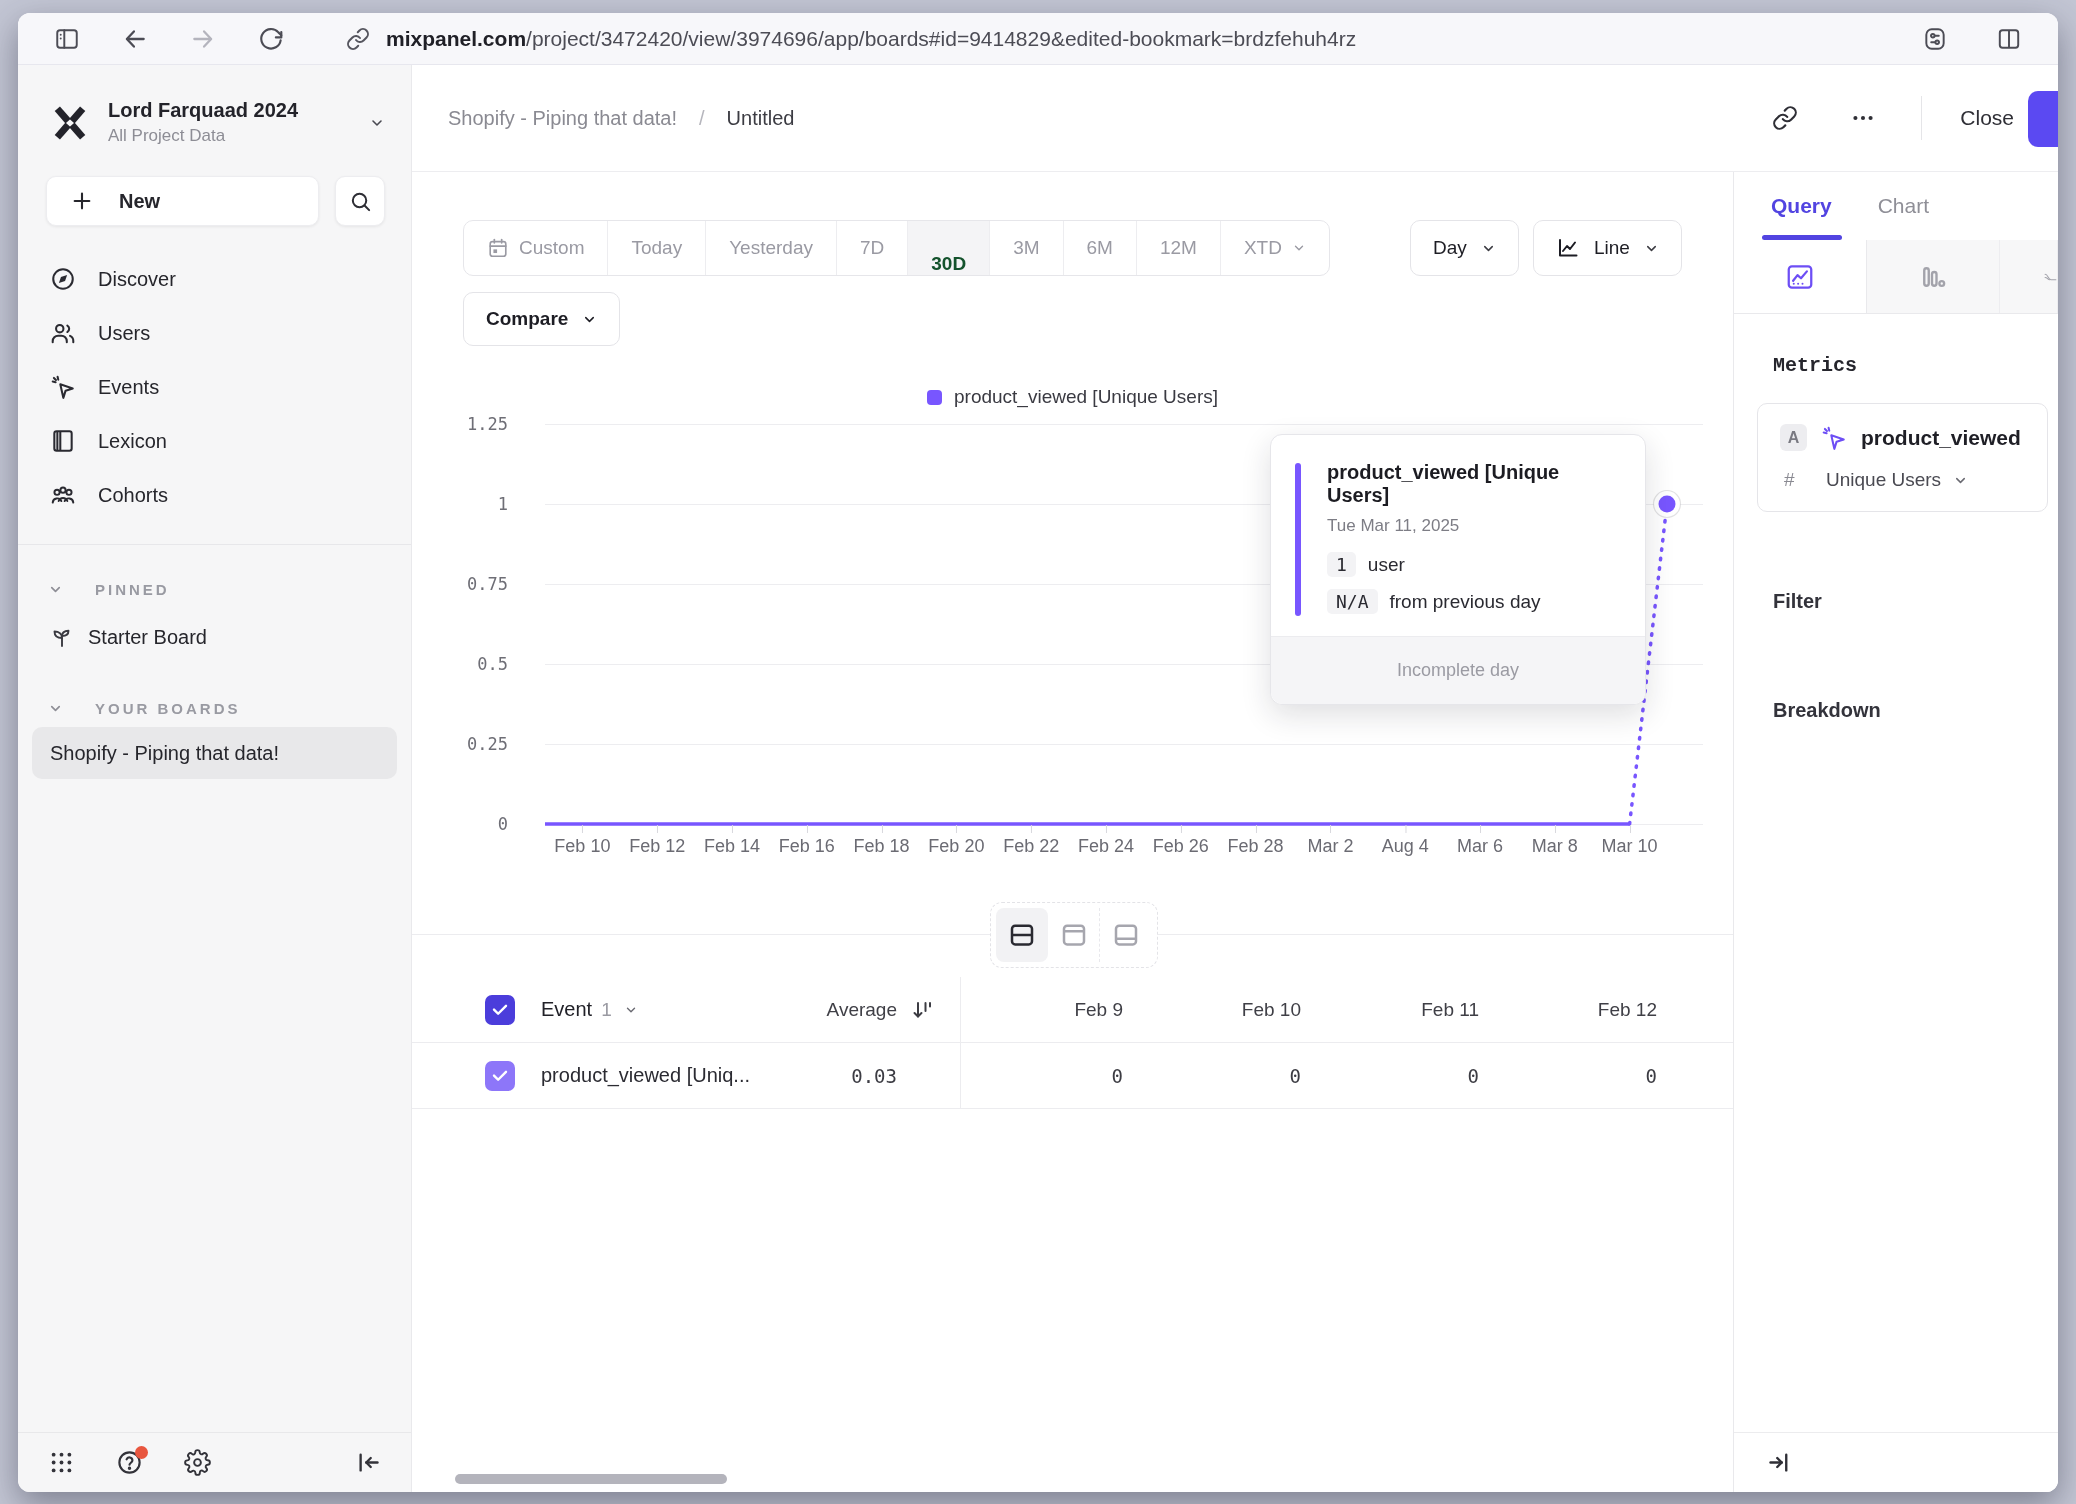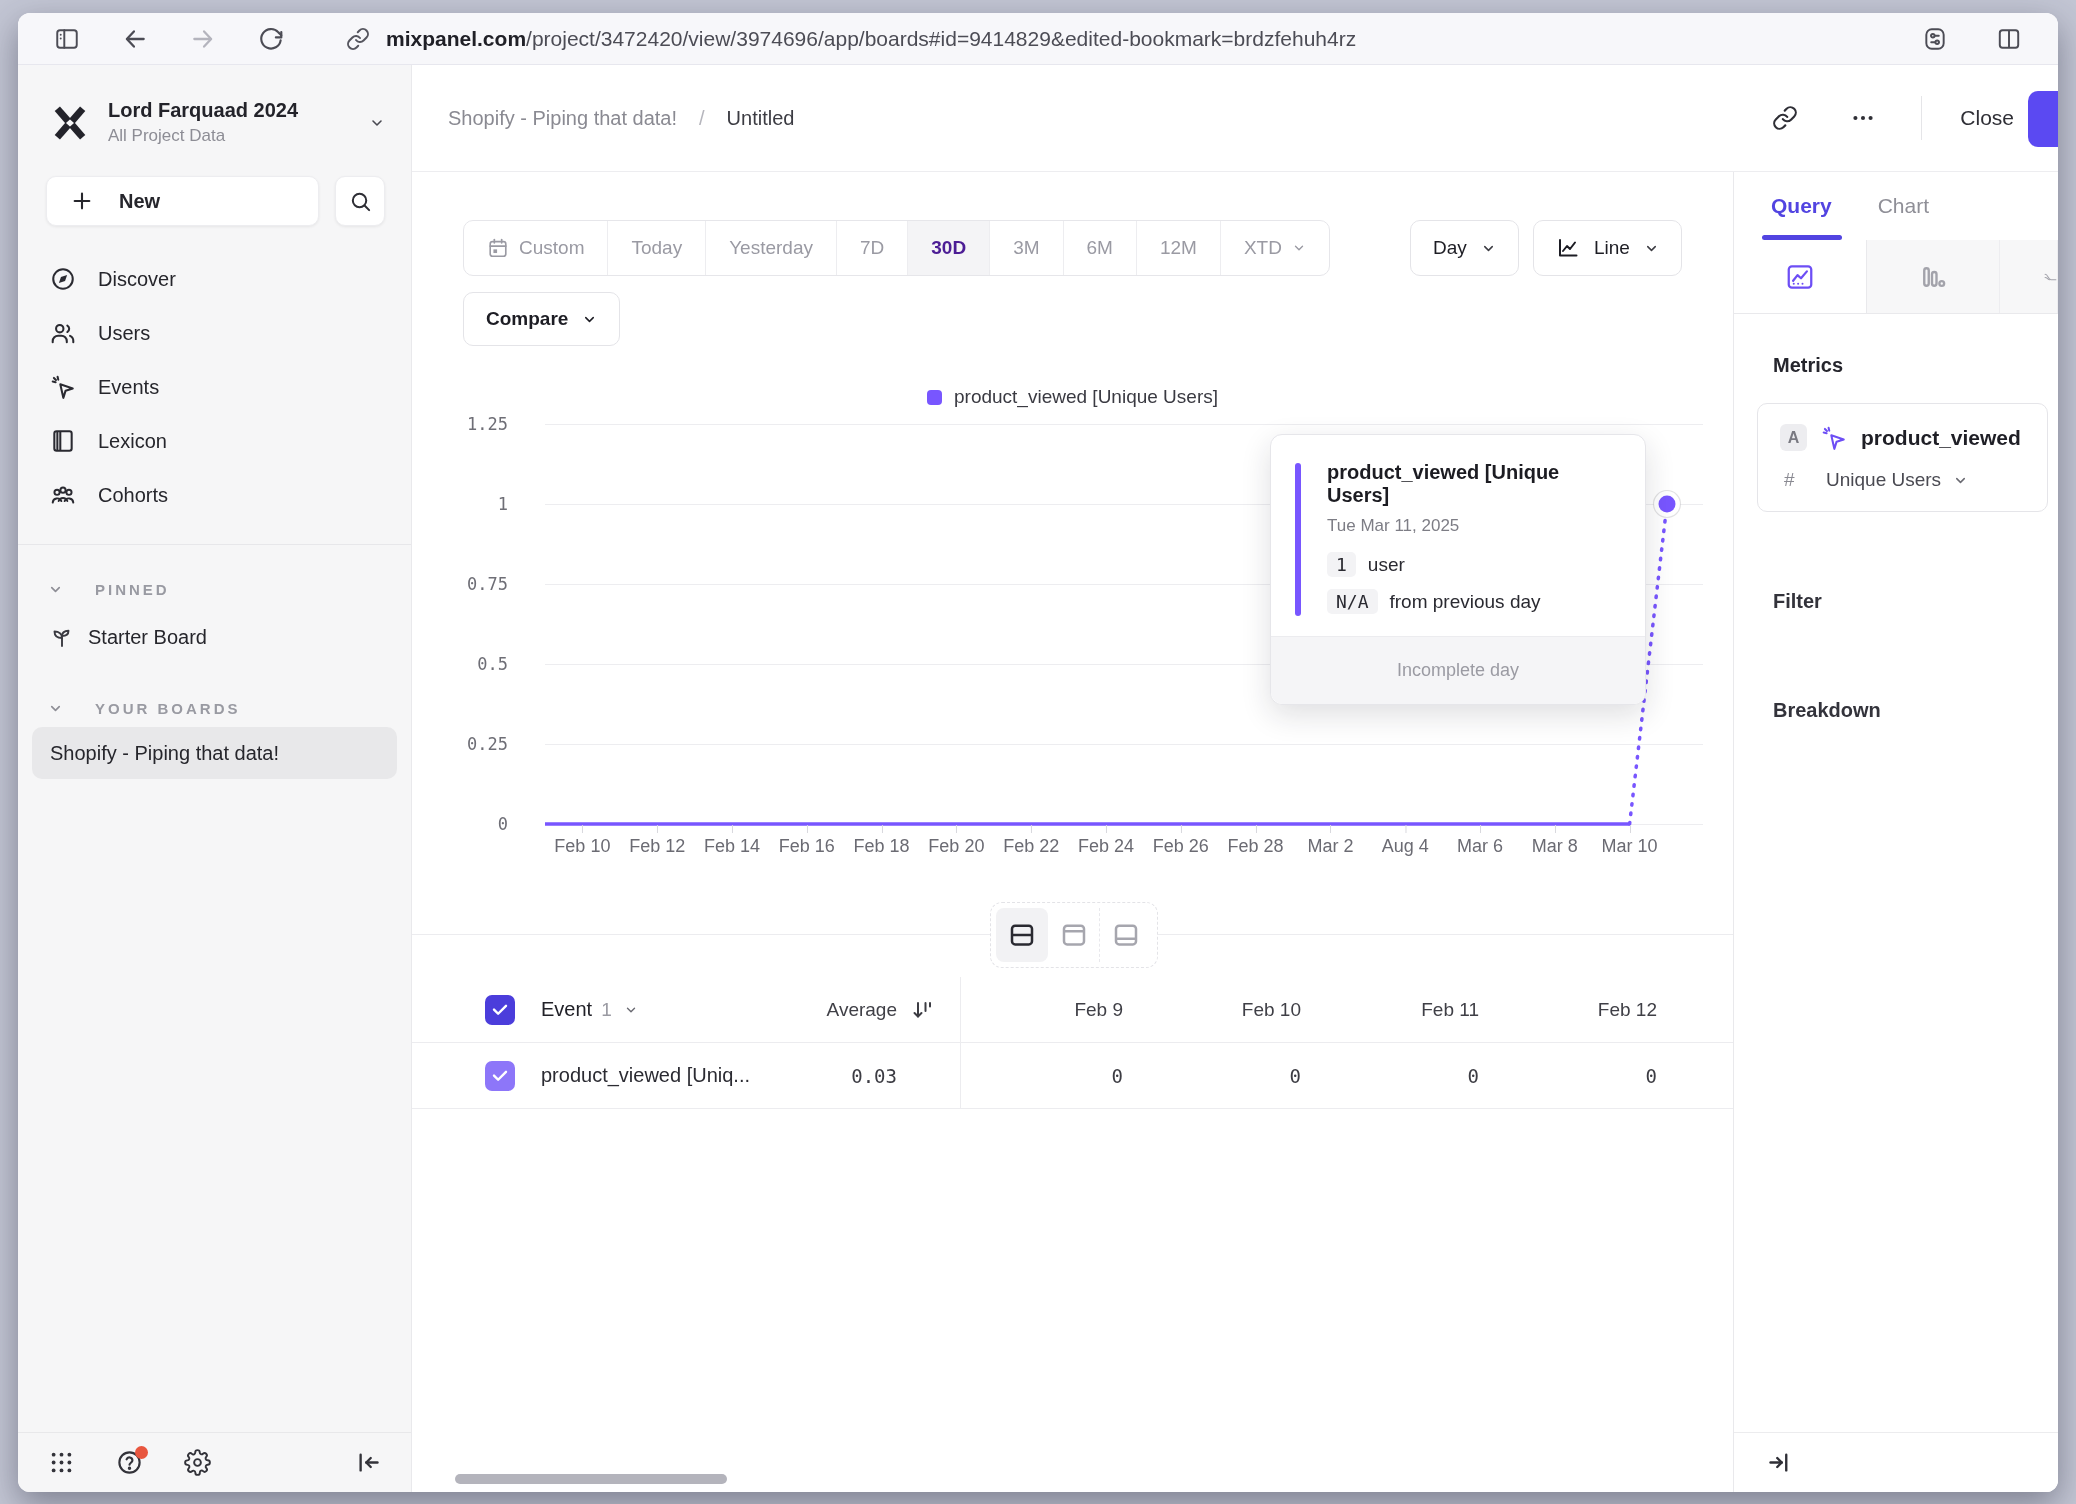--- a/index.html
+++ b/index.html
@@ -90,21 +90,21 @@
 
   .content-row{ flex:1; display:flex; min-height:0; }
   .main{ flex:0 0 1321px; position:relative; background:#fff; }
 
   
   .range-group{ position:absolute; top:48px; left:51px; display:flex; align-items:stretch;
     border:1px solid #e6e6ea; border-radius:10px; height:56px; overflow:hidden; background:#fff;}
   .range-btn{ display:flex; align-items:center; gap:10px; padding:0 23px; font-size:19px; color:#9a9aa3;
     border-right:1px solid #ededf0; cursor:pointer; white-space:nowrap; }
   .range-btn:last-child{ border-right:none; }
-  .range-btn.active{ background:#f4f4f6; color:#4c1d95; font-weight:700; }
+  .range-btn.active{ background:#f4f4f6; color:#14532d; font-weight:700;align-items:flex-end; }
   .range-btn svg.cal{ width:22px; height:22px; }
   .range-btn .chev{ width:14px; height:14px; }
   .drop-btn{ position:absolute; top:48px; height:56px; border:1px solid #e4e4e8; border-radius:10px;
     display:flex; align-items:center; gap:14px; padding:0 22px; font-size:19px; font-weight:500; color:#1d1d24;
     background:#fff; cursor:pointer; }
   .drop-btn .chev{ width:15px; height:15px; color:#3c3c43;}
   .drop-btn svg.ct{ width:24px; height:24px; }
   #gran-drop{ left:998px; }
   #ctype-drop{ left:1121px; }
   .compare-btn{ position:absolute; top:120px; left:51px; height:54px; border:1px solid #e4e4e8; border-radius:10px;
@@ -175,21 +175,21 @@
   .qc-tab{ font-size:21px; cursor:pointer; }
   .qc-tab.active{ color:#5244e1; font-weight:700; }
   .qc-tab.idle{ color:#8f8f97; }
   .qc-underline{ position:absolute; left:28px; bottom:0; width:80px; height:5px; border-radius:3px; background:#5244e1; }
   .icon-tabs{ height:74px; display:flex; border-bottom:1px solid #e9e9ec; }
   .itab{ flex:0 0 133px; display:flex; align-items:center; justify-content:center; cursor:pointer; }
   .itab svg{ width:30px; height:30px; }
   .itab.active{ background:#fff; color:#6d4ef5; border-right:1px solid #e9e9ec; }
   .itab.idle{ background:#f7f7f8; color:#a3a3ab; border-right:1px solid #ededf0; }
   .itab.clip{ flex:1; overflow:hidden; justify-content:flex-start; padding-left:44px; }
-  .qp-heading{ margin:40px 0 0 39px; font-size:20px; font-weight:700; color:#26262d; }
+  .qp-heading{ margin:40px 0 0 39px; font-size:20px; font-weight:700; color:#26262d;font-family:Liberation Mono, monospace; }
   .metric-card{ margin:26px 10px 0 23px; border:1px solid #e5e5e9; border-radius:10px; padding:20px 16px 20px 22px; background:#fff; cursor:pointer;}
   .mc-r1{ display:flex; align-items:center; gap:14px; }
   .mc-chip{ width:27px; height:27px; border-radius:6px; background:#ededf0; color:#7a7a82; font-size:16px; font-weight:700;
     display:flex; align-items:center; justify-content:center; }
   .mc-ev-ic{ width:26px; height:26px; color:#6d4ef5; }
   .mc-name{ font-size:21px; font-weight:700; color:#1f1f26; }
   .mc-r2{ display:flex; align-items:center; margin-top:18px; padding-left:4px; }
   .mc-hash{ width:42px; font-size:19px; color:#8a8a92; }
   .mc-agg{ font-size:19px; font-weight:500; color:#4a4a52; }
   .mc-r2 .chev{ width:15px; height:15px; color:#6a6a72; margin-left:12px; }

